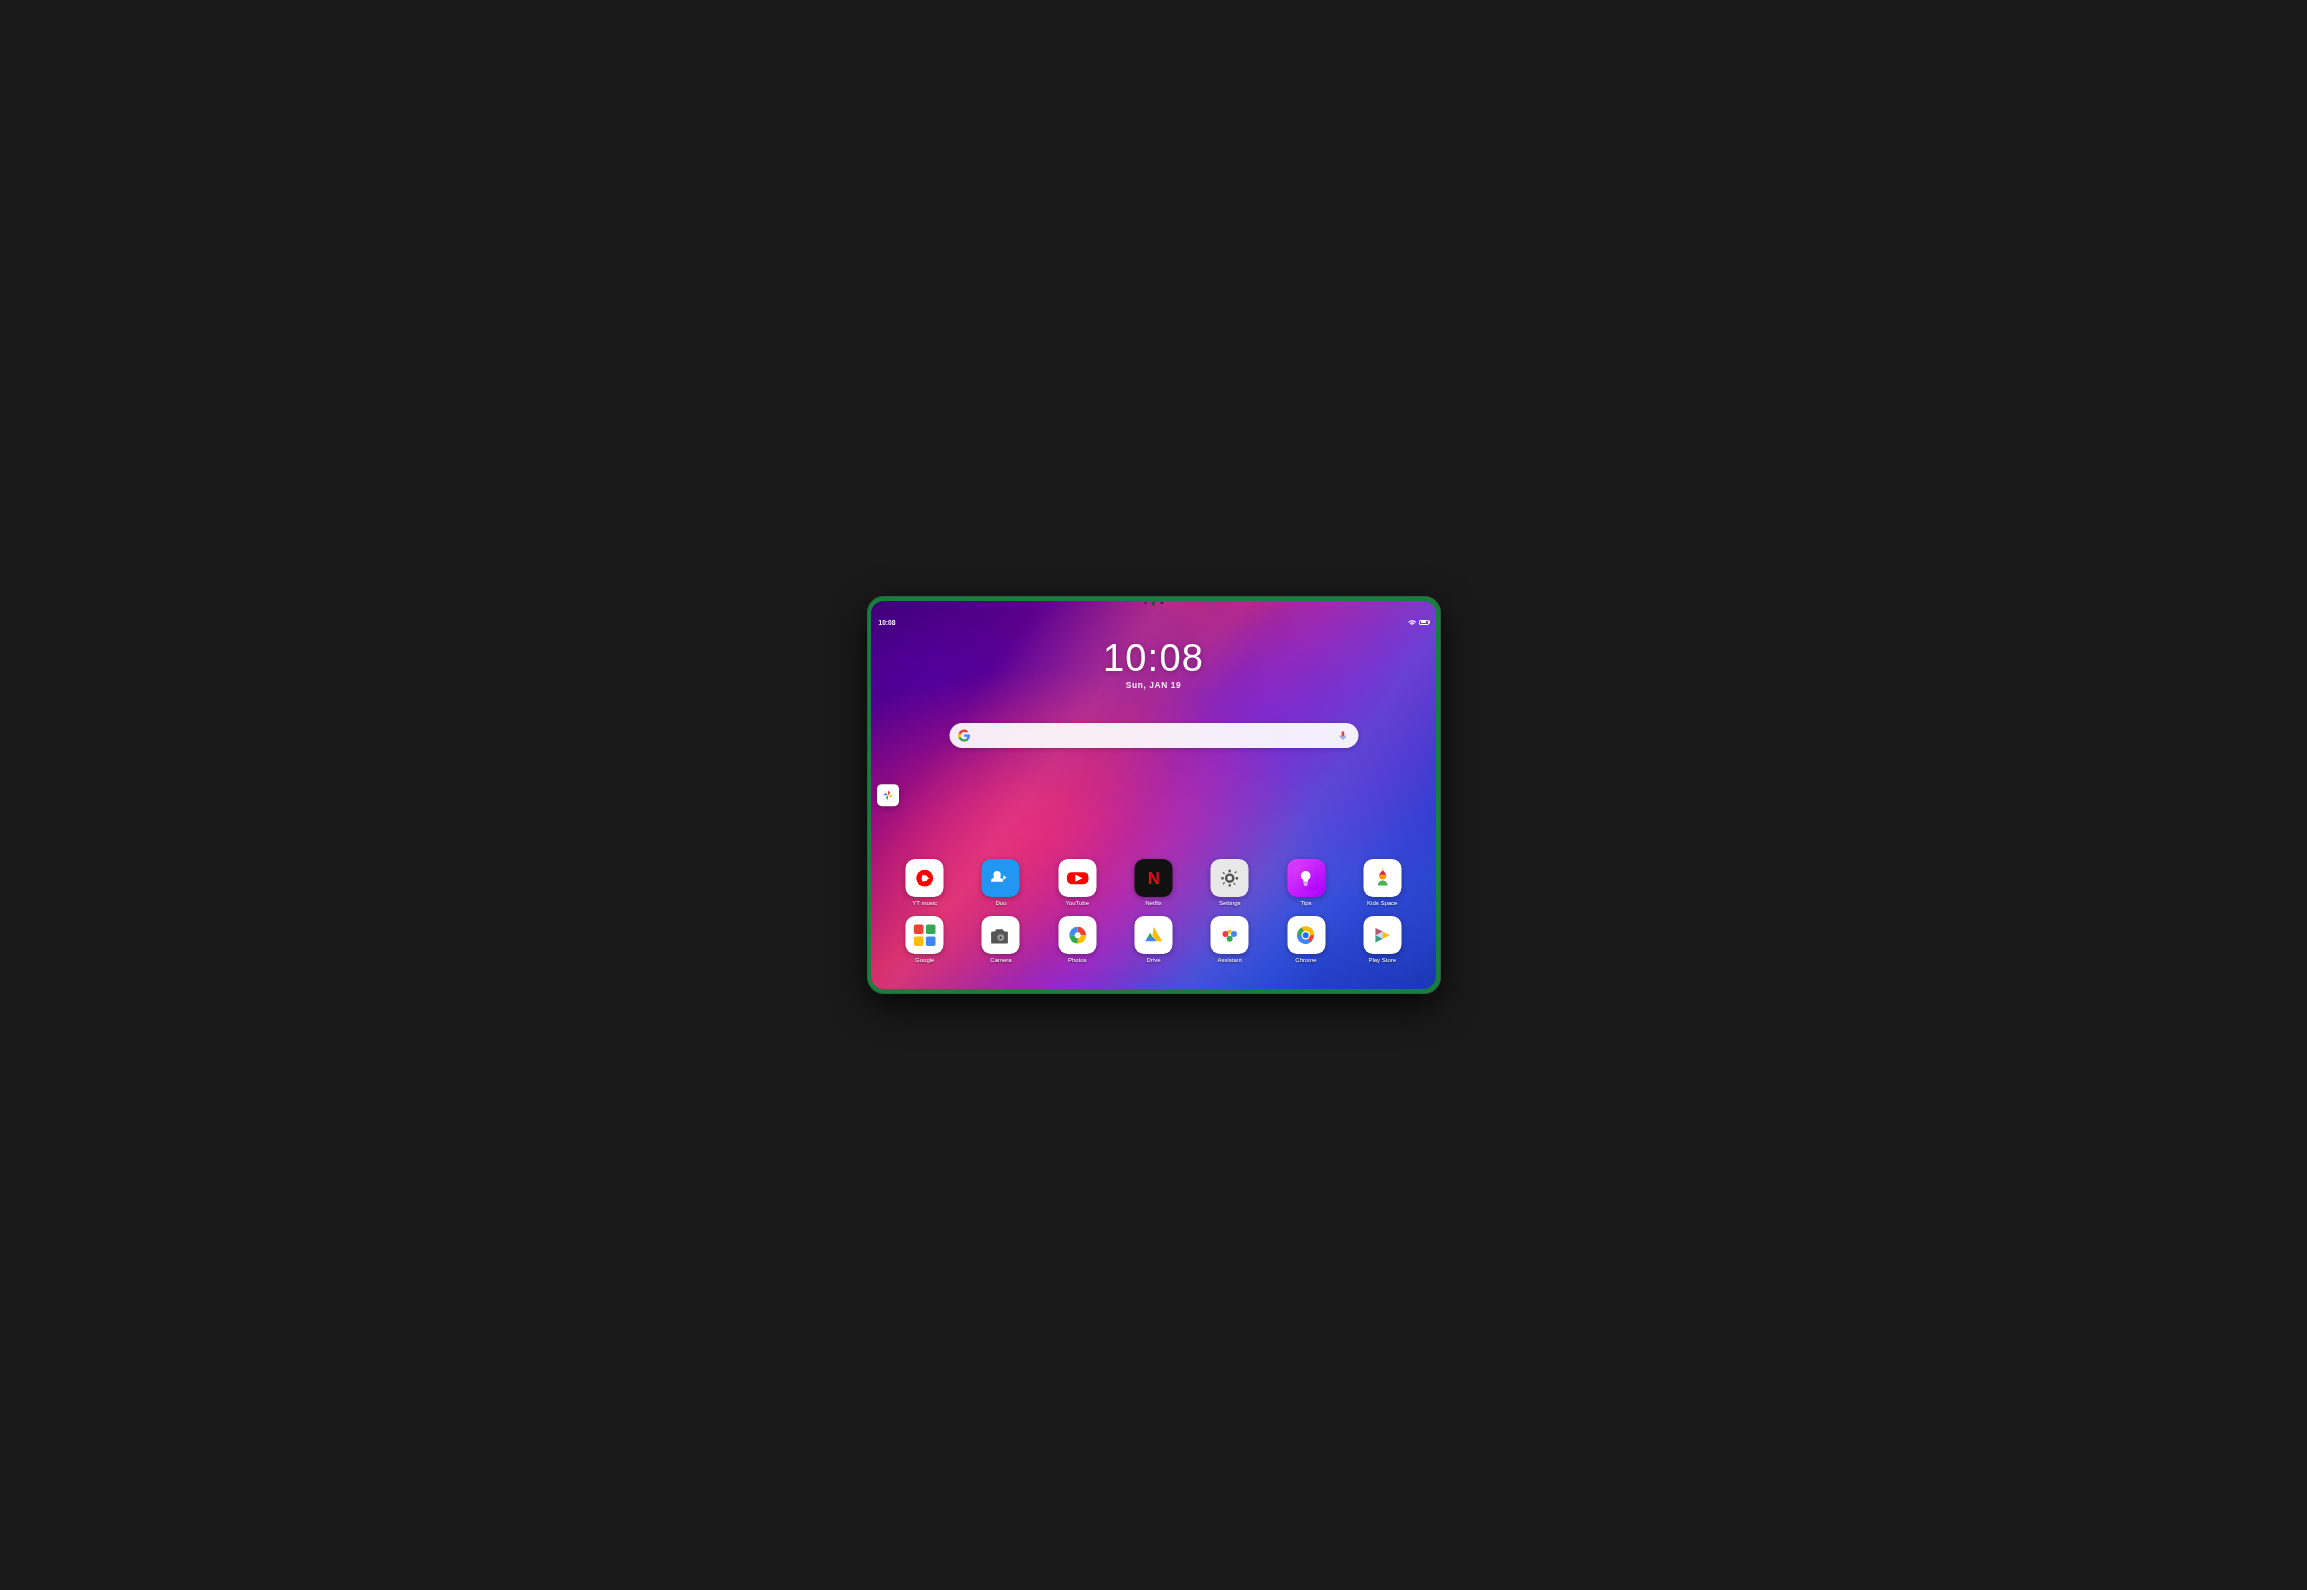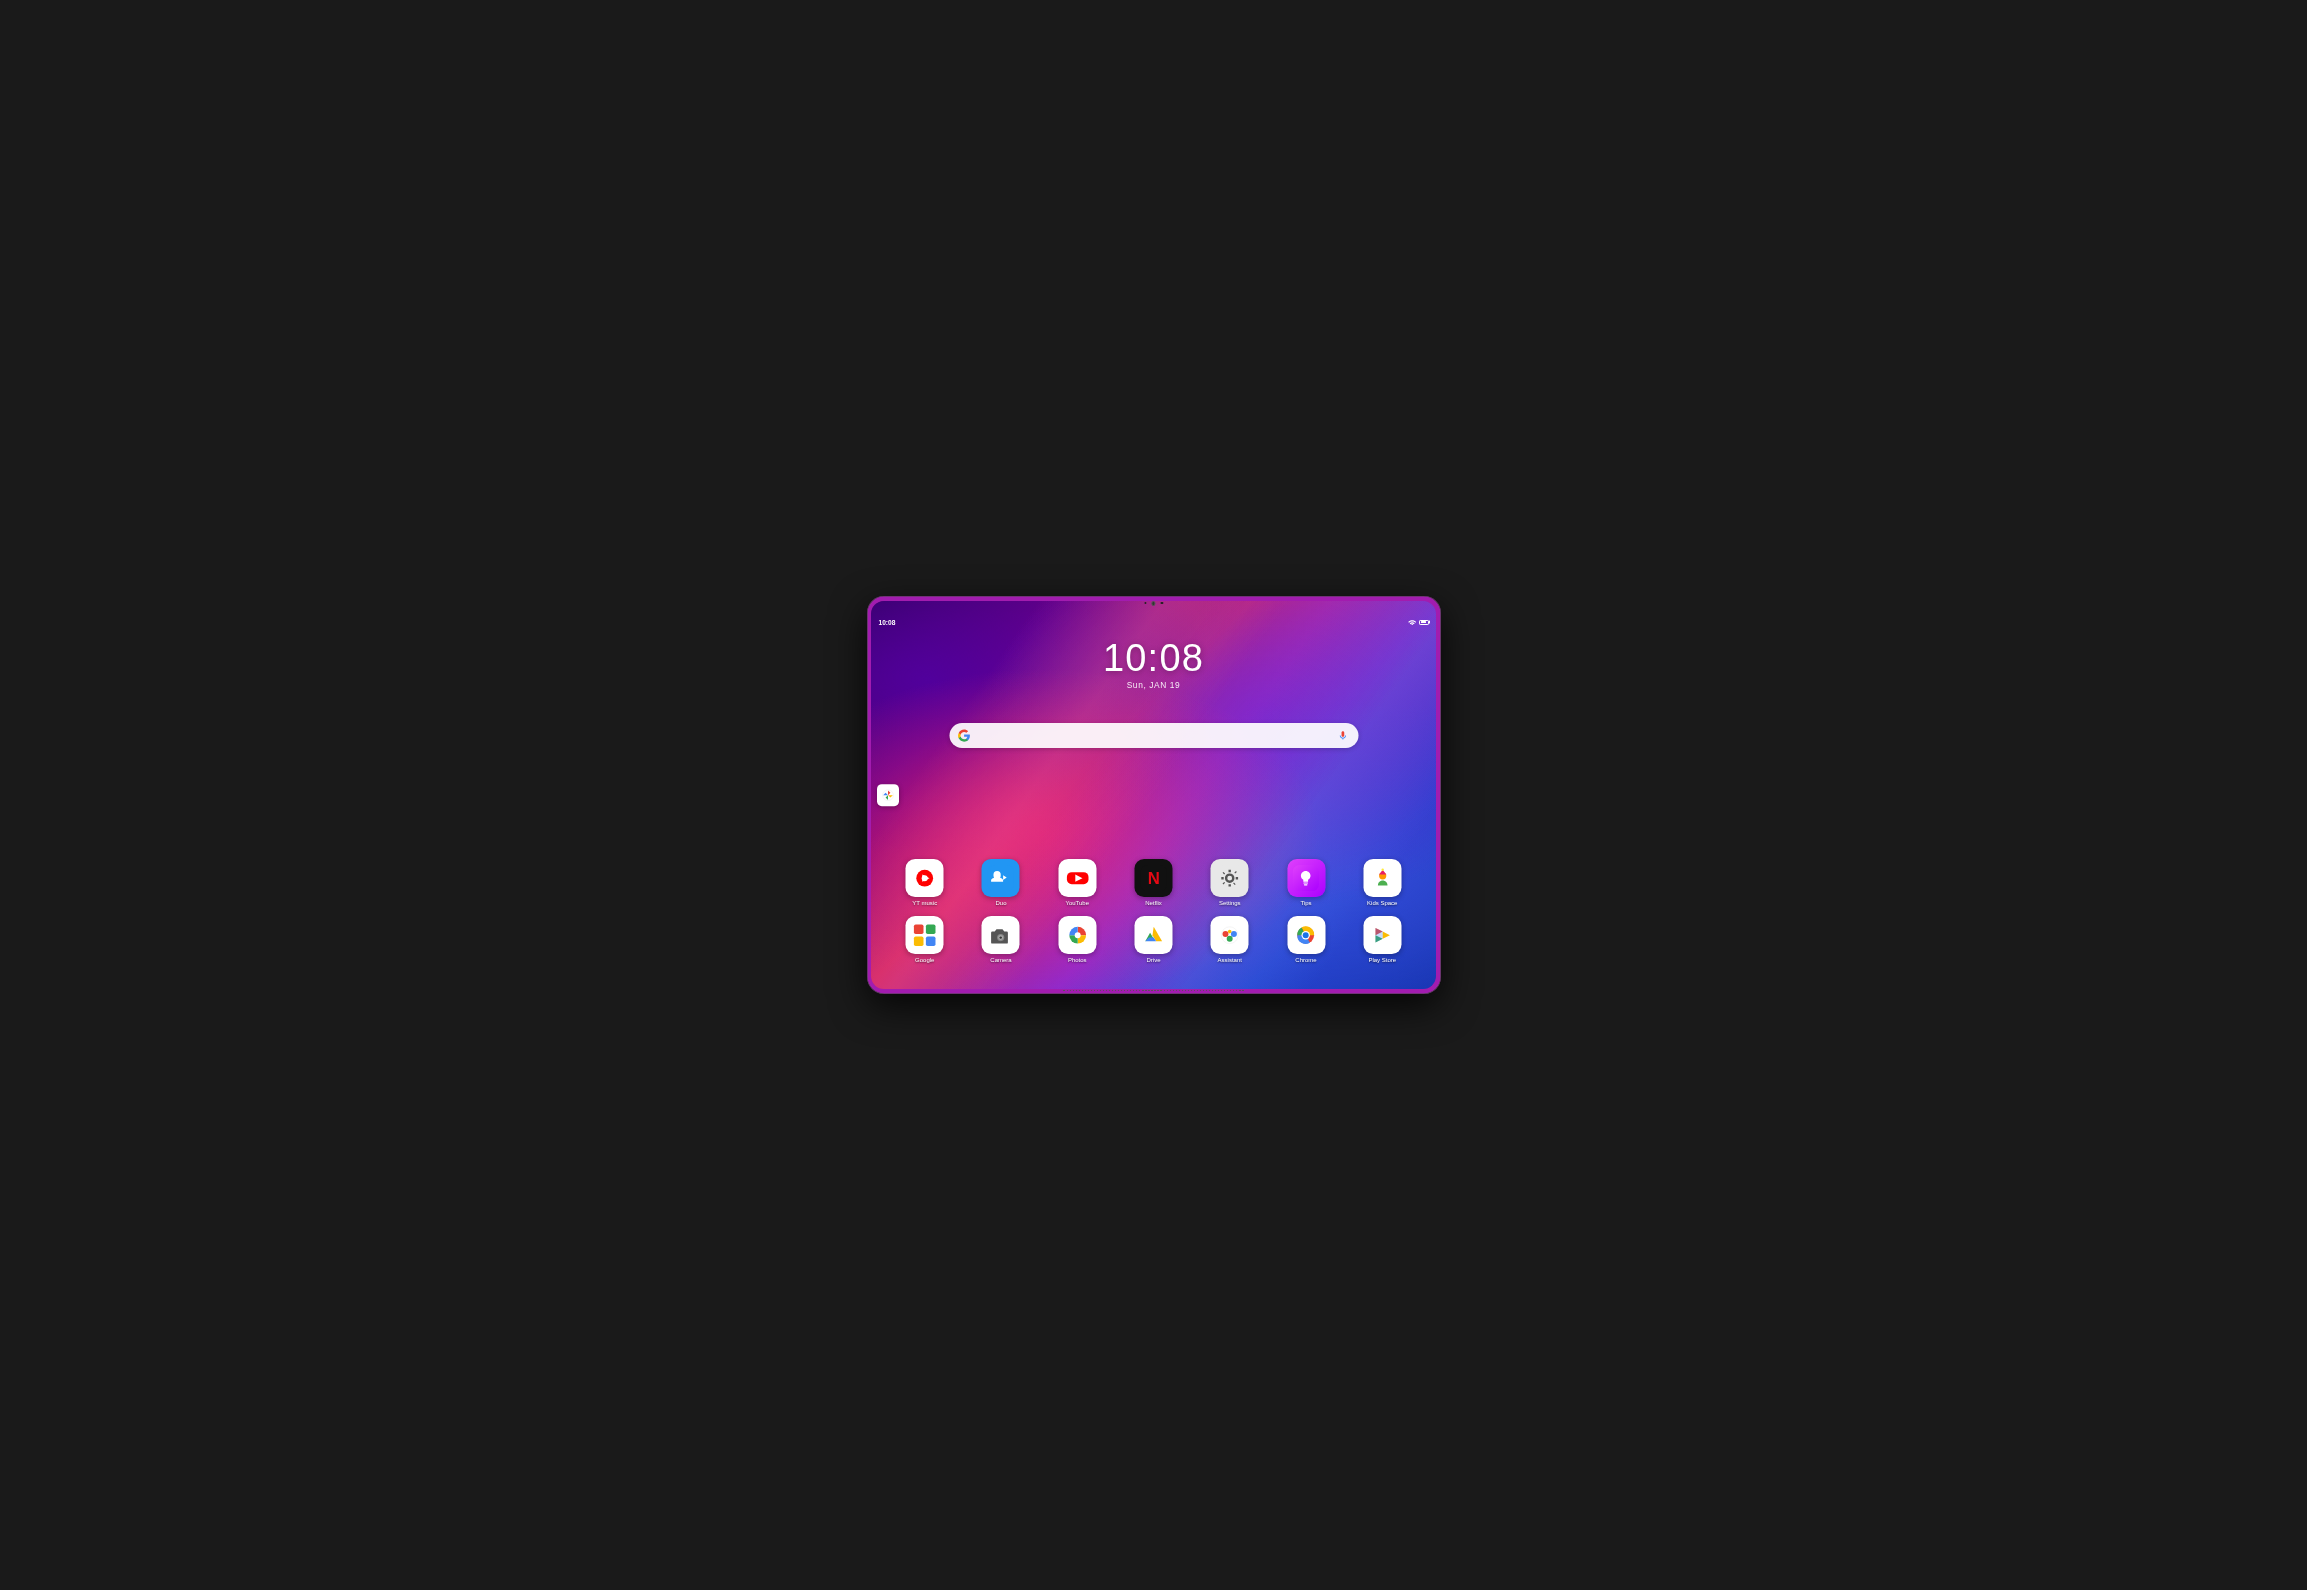--- a/index.html
+++ b/index.html
@@ -10,21 +10,21 @@
       display: flex;
       align-items: center;
       justify-content: center;
       background: #1a1a1a;
       font-family: 'Segoe UI', Arial, sans-serif;
     }
 
     .tablet-outer {
       width: 574px;
       height: 398px;
-      background: #a21caf;
+      background: #15803d;
       border-radius: 17px;
       padding: 4.8px;
       box-shadow: 0 12px 36px rgba(0,0,0,0.8), inset 0 0 0 0.6px #444;
       position: relative;
     }
 
     .tablet-inner {
       width: 100%;
       height: 100%;
       border-radius: 13.2px;
@@ -154,21 +154,21 @@
       font-size: 38px;
       font-weight: 300;
       letter-spacing: 1.2px;
       text-shadow: 0 1.2px 6px rgba(0,0,0,0.3);
       line-height: 1;
     }
 
     .clock-date {
       color: rgba(255,255,255,0.9);
       font-size: 8.4px;
-      font-weight: 400;
+      font-weight: 700;
       margin-top: 2.4px;
       letter-spacing: 0.6px;
     }
 
     
     .search-bar {
       position: absolute;
       top: 108px;
       left: 50%;
       transform: translateX(-50%);

